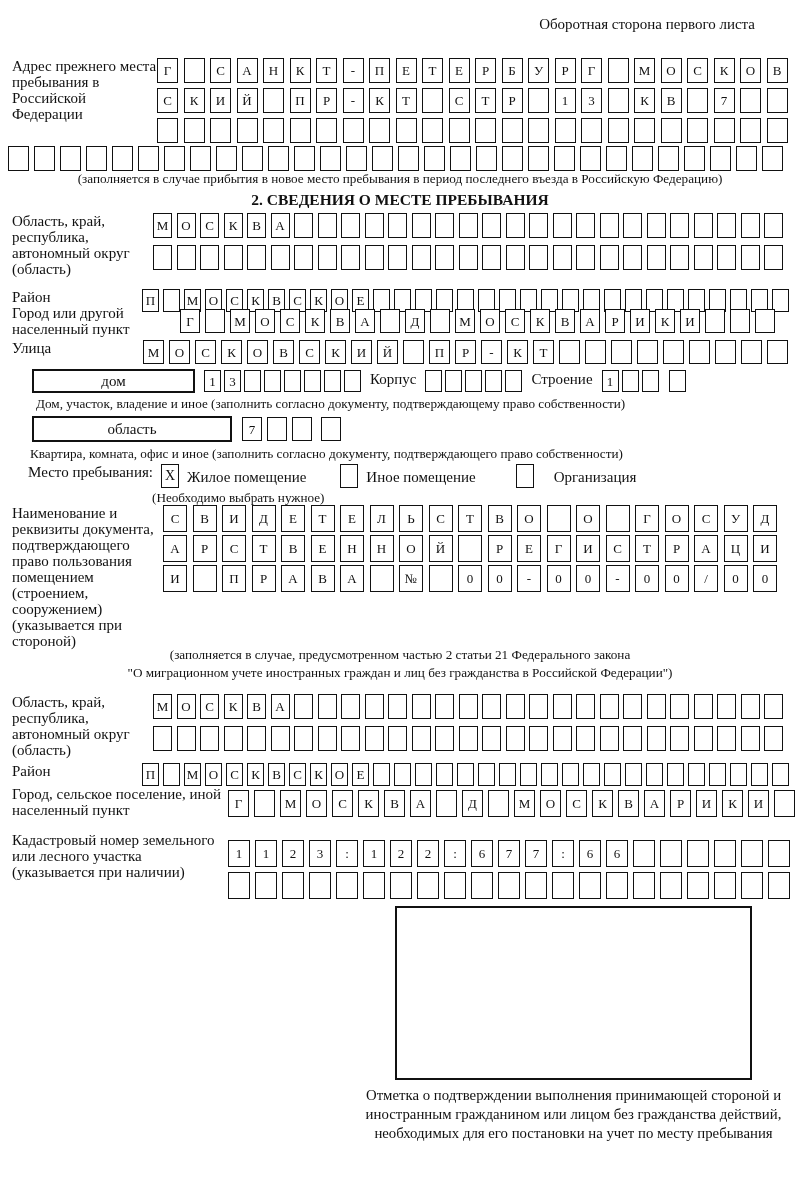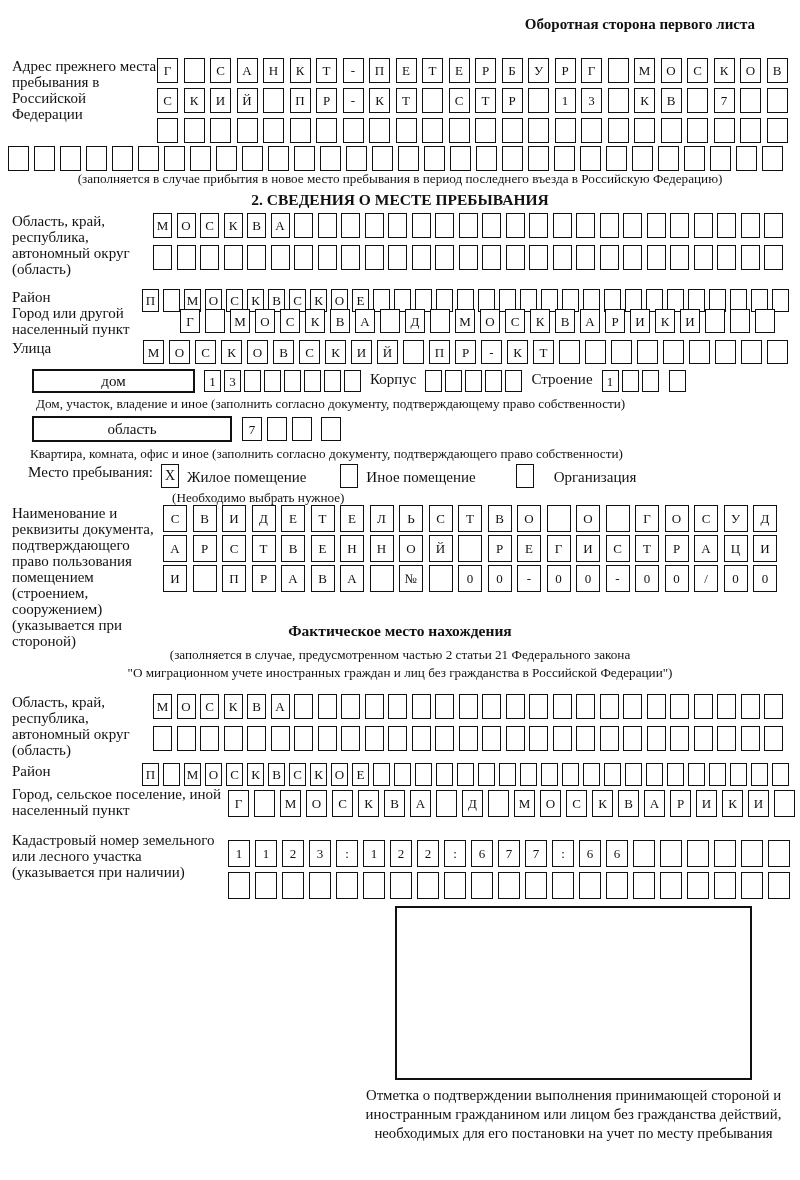--- a/index.html
+++ b/index.html
@@ -40,21 +40,21 @@
   .chk{width:18px;height:24px;border:1.5px solid #111;box-sizing:border-box;display:inline-flex;
        align-items:center;justify-content:center;font-size:14px;margin:0 8px;}
   .opt-label{margin-right:14px;white-space:nowrap;line-height:26px;}
   #stamp-box{border:2px solid #111;box-sizing:border-box;background:#fff;}
 </style>
 </head>
 <body>
 
 <div id="page">
 
-  <div class="abs" style="top:16px;right:45px;font-weight:bold;">Оборотная сторона первого листа</div>
+  <div class="abs" style="top:16px;right:45px;">Оборотная сторона первого листа</div>
 
   <div class="abs flexrow" style="top:58px;left:12px;">
     <div class="lbl" style="width:145px;">Адрес прежнего места пребывания в Российской Федерации</div>
     <div class="boxcol" style="gap:5px;">
       <div class="boxrow r-addr">
           <span class="cell">Г</span>
           <span class="cell"></span>
           <span class="cell">С</span>
           <span class="cell">А</span>
           <span class="cell">Н</span>
@@ -377,21 +377,21 @@
 
   <div class="abs flexrow" style="top:464px;left:28px;align-items:flex-start;">
     <div>Место пребывания:</div>
     <span class="chk">X</span>
     <span class="opt-label">Жилое помещение</span>
     <span class="chk" style="margin-left:20px;"></span>
     <span class="opt-label">Иное помещение</span>
     <span class="chk" style="margin-left:26px;margin-right:20px;"></span>
     <span class="opt-label">Организация</span>
   </div>
-  <div class="abs small" style="top:490px;left:172px;">(Необходимо выбрать нужное)</div>
+  <div class="abs small" style="top:490px;left:152px;">(Необходимо выбрать нужное)</div>
 
   <div class="abs flexrow" style="top:505px;left:12px;">
     <div class="lbl" style="width:151px;">Наименование и реквизиты документа, подтверждающего право пользования помещением (строением, сооружением) (указывается при стороной)</div>
     <div class="boxcol" style="gap:3px;">
       <div class="boxrow r-doc">
           <span class="cell">С</span>
           <span class="cell">В</span>
           <span class="cell">И</span>
           <span class="cell">Д</span>
           <span class="cell">Е</span>
@@ -454,21 +454,20 @@
           <span class="cell">-</span>
           <span class="cell">0</span>
           <span class="cell">0</span>
           <span class="cell">/</span>
           <span class="cell">0</span>
           <span class="cell">0</span>
         </div>
     </div>
   </div>
 
-  <div class="abs center bold" style="top:622px;left:0;font-size:15.5px;">Фактическое место нахождения</div>
   <div class="abs center small" style="top:647px;left:0;">(заполняется в случае, предусмотренном частью 2 статьи 21 Федерального закона</div>
   <div class="abs center small" style="top:665px;left:0;">"О миграционном учете иностранных граждан и лиц без гражданства в Российской Федерации")</div>
 
   <div class="abs flexrow" style="top:694px;left:12px;">
     <div class="lbl" style="width:141px;">Область, край, республика, автономный округ (область)</div>
     <div class="boxcol" style="gap:7px;">
       <div class="boxrow r-obl">
           <span class="cell">М</span>
           <span class="cell">О</span>
           <span class="cell">С</span>

